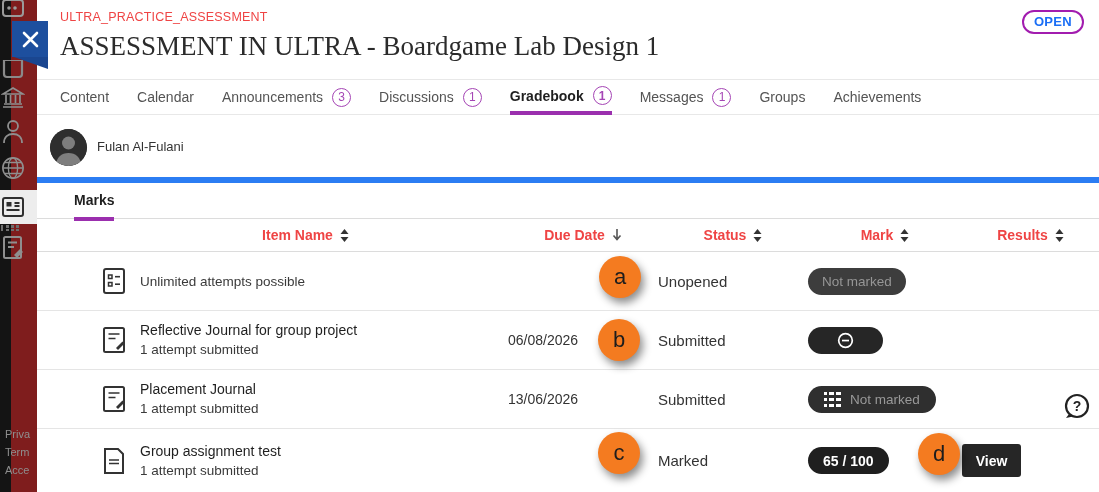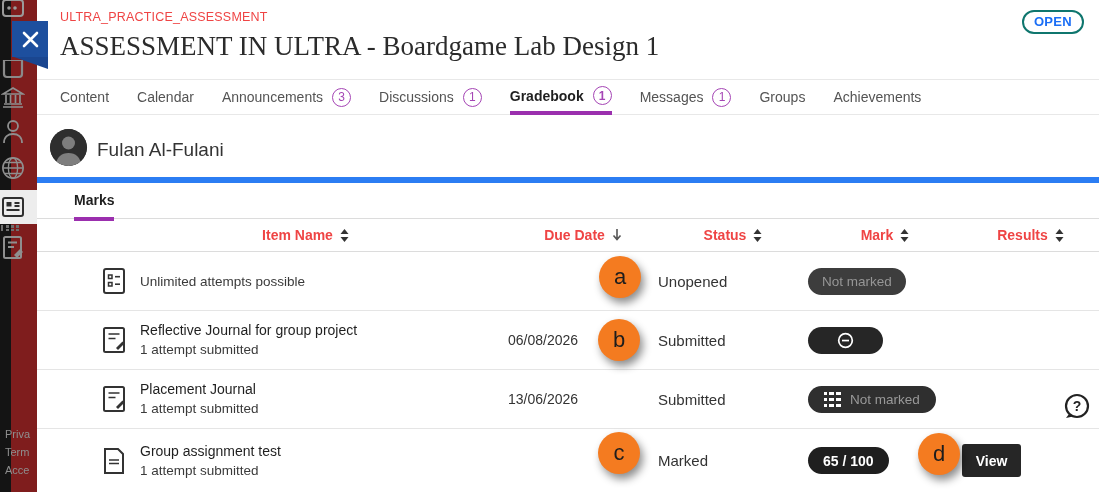--- a/index.html
+++ b/index.html
@@ -18,33 +18,33 @@
                display:flex; align-items:center; justify-content:center; }
   .close-tail { position:absolute; left:14px; top:57px; width:34px; height:12px; background:#1a4690; z-index:8;
                clip-path:polygon(0 0,100% 0,100% 100%); }
 
   
   .main { position:absolute; left:37px; top:0; width:1062px; height:492px; background:#fff; }
 
   .breadcrumb { position:absolute; left:23px; top:10px; font-size:12.5px; color:#ef4444; letter-spacing:.2px; }
   .page-title { position:absolute; left:23px; top:31px; font-family:"Liberation Serif","DejaVu Serif",serif;
                 font-size:27px; color:#2b2b2b; font-weight:500; }
-  .open-badge { position:absolute; top:10px; right:15px; border:2px solid #0f766e; color:#1a6ef5;
+  .open-badge { position:absolute; top:10px; right:15px; border:2px solid #a21caf; color:#1a6ef5;
                 border-radius:13px; padding:2px 10px 3px; font-size:13px; font-weight:bold; letter-spacing:.3px; }
 
   .tabs { position:absolute; left:0; top:79px; width:1062px; height:36px; border-top:1px solid #e8e8e8;
           border-bottom:1px solid #e8e8e8; display:flex; align-items:stretch; padding-left:23px; gap:28px; }
   .tab { display:flex; align-items:center; gap:9px; font-size:14px; color:#545454; cursor:pointer; }
   .tab .badge { width:19px; height:19px; border:1px solid #a545b5; color:#a545b5; border-radius:50%;
                 font-size:12px; display:flex; align-items:center; justify-content:center; }
   .tab.active { color:#1f1f1f; font-weight:bold; border-bottom:4px solid #9b2fae; margin-bottom:-1px; }
 
   .user-row { position:absolute; left:0; top:120px; width:1062px; height:57px; display:flex; align-items:center; }
   .avatar { position:absolute; left:13px; top:9px; width:37px; height:37px; border-radius:50%; overflow:hidden; background:#2e2e2e; }
-  .user-name { position:absolute; left:60px; top:19px; font-size:19px; color:#333; }
+  .user-name { position:absolute; left:60px; top:19px; font-size:13px; color:#333; }
 
   .blue-bar { position:absolute; left:0; top:177px; width:1062px; height:6px; background:#2b7df3; }
 
   .marks-bar { position:absolute; left:0; top:183px; width:1062px; height:36px; border-bottom:1px solid #dcdcdc; }
   .marks-tab { position:absolute; left:37px; top:9px; font-size:14px; color:#1f1f1f; font-weight:bold;
                padding-bottom:9px; border-bottom:4px solid #9b2fae; }
 
   
   .thead { position:absolute; left:0; top:219px; width:1062px; height:33px; border-bottom:1px solid #dcdcdc;
            display:grid; grid-template-columns:471px 150px 150px 154px 1fr; align-items:center; }

